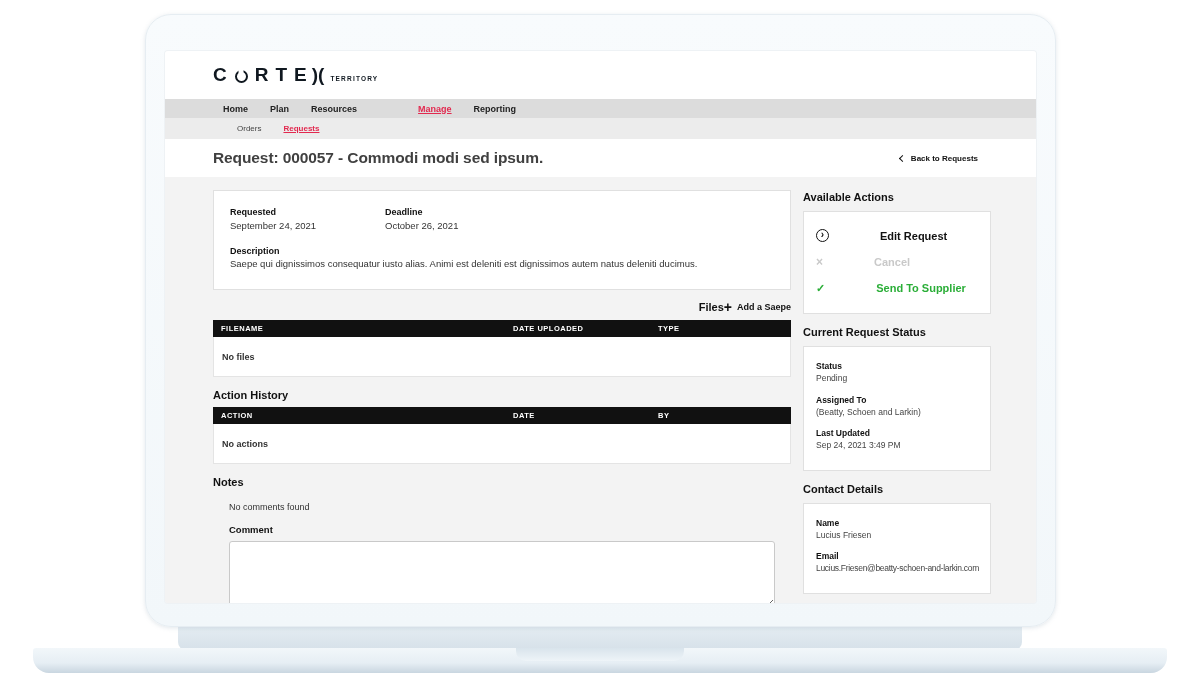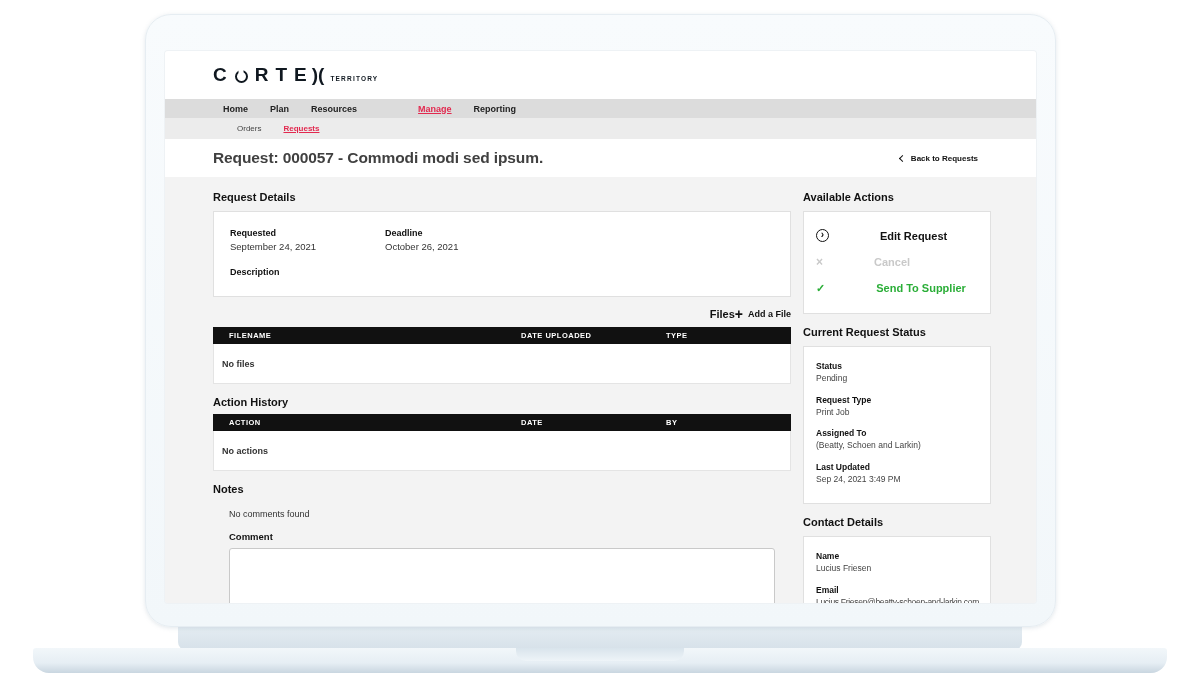--- a/index.html
+++ b/index.html
@@ -76,21 +76,21 @@
   .rd-desc { margin-top:13px; }
 
   
   .sec-row { display:flex; align-items:center; justify-content:flex-end; margin:10px 0 6px; }
   .sec-row .sec-h { margin:0; }
   .add-file { display:flex; align-items:center; gap:5px; cursor:pointer; }
   .add-file .plus { font-size:14px; font-weight:700; color:#111; line-height:1; }
   .add-file .lbl { font-size:9px; font-weight:700; color:#111; }
   .table { width:100%; }
   .thead { display:flex; background:#111; color:#fff; height:17px; align-items:center; }
-  .th { font-size:7.5px; font-weight:700; letter-spacing:0.5px; padding-left:16px; }
+  .th { font-size:7.5px; font-weight:700; letter-spacing:0.5px; padding-left:8px; }
   .trow { display:flex; background:#fff; border:1px solid #e4e4e4; border-top:none; height:40px; align-items:center;font-weight:bold; }
   .td { font-size:9px; color:#333; padding-left:8px; }
   .col-a { width:292px; } .col-b { width:145px; } .col-c { flex:1; }
   .mt12 { margin-top:12px; }
 
   
   .notes-body { padding-left:16px; }
   .no-comments { font-size:9px; color:#333; margin:14px 0 12px; }
   .comment-label { font-size:9.5px; font-weight:700; color:#111; margin-bottom:6px; }
   .comment-box { width:546px; height:68px; border:1px solid #c9c9c9; border-radius:3px; resize:both;
@@ -156,42 +156,42 @@
           <a class="back-link">
             <span class="chev-left"></span>
             <span>Back to Requests</span>
           </a>
         </div>
 
         <div class="main">
 
           <div class="col-left">
 
-            <div class="sec-h">Request Details</div>
             <div class="card rd-card">
               <div class="rd-row">
                 <div class="rd-field">
                   <div class="flabel">Requested</div>
                   <div class="fvalue">September 24, 2021</div>
                 </div>
                 <div class="rd-field">
                   <div class="flabel">Deadline</div>
                   <div class="fvalue">October 26, 2021</div>
                 </div>
               </div>
               <div class="rd-desc">
                 <div class="flabel">Description</div>
+                <div class="fvalue">Saepe qui dignissimos consequatur iusto alias. Animi est deleniti est dignissimos autem natus deleniti ducimus.</div>
               </div>
             </div>
 
             <div class="sec-row">
               <div class="sec-h">Files</div>
               <div class="add-file">
                 <span class="plus">+</span>
-                <span class="lbl">Add a File</span>
+                <span class="lbl">Add a Saepe</span>
               </div>
             </div>
             <div class="table">
               <div class="thead">
                 <div class="th col-a">FILENAME</div>
                 <div class="th col-b">DATE UPLOADED</div>
                 <div class="th col-c">TYPE</div>
               </div>
               <div class="trow">
                 <div class="td">No files</div>
@@ -237,24 +237,20 @@
               </div>
             </div>
 
             <div class="sec-h">Current Request Status</div>
             <div class="card info-card">
               <div class="info-field">
                 <div class="flabel">Status</div>
                 <div class="fvalue">Pending</div>
               </div>
               <div class="info-field">
-                <div class="flabel">Request Type</div>
-                <div class="fvalue">Print Job</div>
-              </div>
-              <div class="info-field">
                 <div class="flabel">Assigned To</div>
                 <div class="fvalue">(Beatty, Schoen and Larkin)</div>
               </div>
               <div class="info-field">
                 <div class="flabel">Last Updated</div>
                 <div class="fvalue">Sep 24, 2021 3:49 PM</div>
               </div>
             </div>
 
             <div class="sec-h">Contact Details</div>

